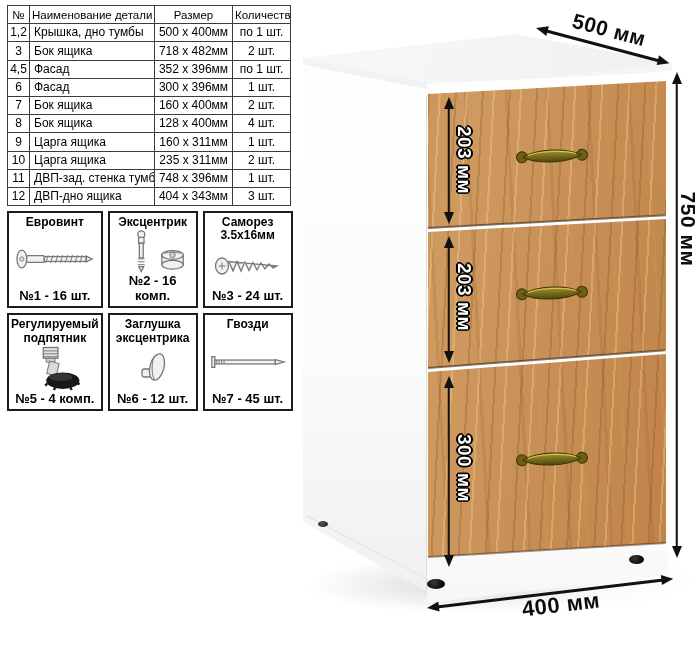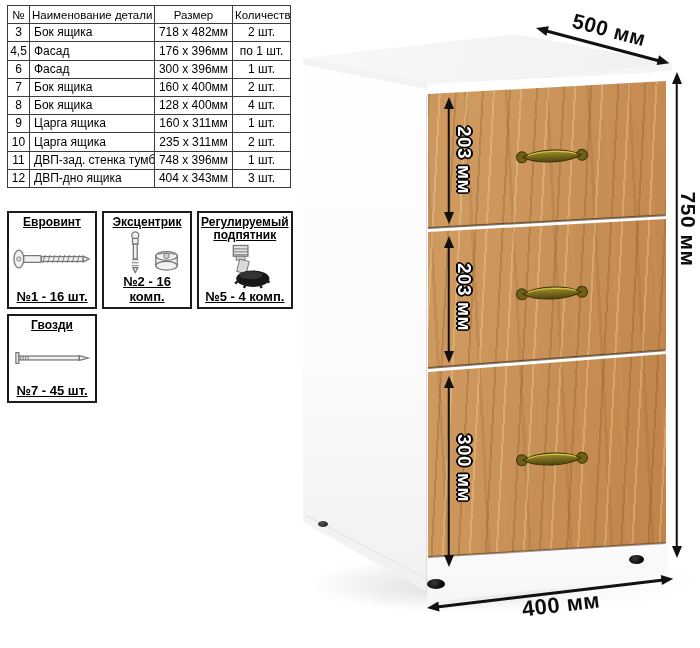--- a/index.html
+++ b/index.html
@@ -9,21 +9,21 @@
   
   .parts-table{position:absolute;left:7px;top:5px;width:283px;border-collapse:collapse;table-layout:fixed;}
   .parts-table th,.parts-table td{border:1.5px solid #3c3c3c;height:15.2px;line-height:1.05;
           padding:1px 2px;overflow:hidden;white-space:nowrap;}
   .parts-table th{font-weight:normal;font-size:11.5px;text-align:center;}
   .parts-table td{font-size:12px;text-align:center;}
   .parts-table td.name{text-align:left;padding-left:4px;}
 
   
   .hw-grid{position:absolute;left:7px;top:211px;width:278px;height:287px;display:grid;
-           grid-template-columns:repeat(3,1fr);grid-template-rows:repeat(3,1fr);gap:5px;text-decoration:underline;}
+           grid-template-columns:repeat(3,1fr);grid-template-rows:repeat(3,1fr);gap:5px;}
   .hw-cell{border:2px solid #1c1c1c;background:#fff;display:flex;flex-direction:column;
            align-items:center;justify-content:space-between;padding:3px 2px;text-align:center;}
   .hw-name{font-weight:bold;font-size:12px;line-height:1.12;}
   .hw-count{font-weight:bold;font-size:13px;}
   .hw-icon{flex:1;display:flex;align-items:center;justify-content:center;width:100%;min-height:0;}
 
   
   .face{position:absolute;inset:0;}
   .floor-shadow{position:absolute;left:270px;top:520px;width:430px;height:120px;
     background:
@@ -115,29 +115,35 @@
     <thead>
       <tr>
         <th>№</th>
         <th>Наименование детали</th>
         <th>Размер</th>
         <th>Количество</th>
       </tr>
     </thead>
     <tbody>
       <tr>
+          <td>1,2</td>
+          <td class="name">Крышка, дно тумбы</td>
+          <td>500 x 400мм</td>
+          <td>по 1 шт.</td>
+        </tr>
+      <tr>
           <td>3</td>
           <td class="name">Бок ящика</td>
           <td>718 x 482мм</td>
           <td>2 шт.</td>
         </tr>
       <tr>
           <td>4,5</td>
           <td class="name">Фасад</td>
-          <td>176 x 396мм</td>
+          <td>352 x 396мм</td>
           <td>по 1 шт.</td>
         </tr>
       <tr>
           <td>6</td>
           <td class="name">Фасад</td>
           <td>300 x 396мм</td>
           <td>1 шт.</td>
         </tr>
       <tr>
           <td>7</td>
@@ -207,37 +213,59 @@
           <rect class="ol" x="51" y="26" width="22" height="10"></rect>
           <ellipse class="ol" cx="62" cy="36" rx="11" ry="4.5"></ellipse>
           <ellipse class="ol" cx="62" cy="26" rx="11" ry="4.5"></ellipse>
           <circle cx="62" cy="26" r="2.8" fill="#d0d0d0" stroke="#777" stroke-width="1"></circle>
           <path class="thin" d="M54,24.5 A10,3.6 0 0 1 70,24.5"></path>
         </svg>
       </div>
       <div class="hw-count">№2 - 16 комп.</div>
     </div>
 
+    <div class="hw-cell">
+      <div class="hw-name">Саморез 3.5х16мм</div>
+      <div class="hw-icon">
+        <svg width="70" height="28" viewBox="0 0 70 26">
+          <ellipse class="ol" cx="9" cy="13" rx="6.5" ry="8"></ellipse>
+          <path class="thin" d="M5.5,13 h7 M9,9.5 v7"></path>
+          <path class="ol" d="M16,8.5 L20,18 L24,8.5 L28,18 L32,9 L36,17.5 L40,9.5 L44,17 L48,10 L52,16 L56,11 L60,15 L64,13 Z"></path>
+        </svg>
+      </div>
+      <div class="hw-count">№3 - 24 шт.</div>
+    </div>
 
     <div class="hw-cell">
       <div class="hw-name">Регулируемый подпятник</div>
       <div class="hw-icon">
         <svg width="82" height="46" viewBox="0 0 84 46">
           <rect x="30" y="2" width="15" height="11" fill="#e4e4e4" stroke="#777" stroke-width="1.3"></rect>
           <path class="thin" d="M30,5.5 h15 M30,8.5 h15 M30,11.5 h15"></path>
           <rect x="33" y="13" width="9" height="4" fill="#cfcfcf" stroke="#777" stroke-width="1"></rect>
           <rect x="35" y="17" width="10" height="13" fill="#d9d9d9" stroke="#777" stroke-width="1" transform="rotate(14 40 23)"></rect>
           <ellipse cx="50" cy="36" rx="17" ry="8.5" fill="#171717"></ellipse>
           <ellipse cx="48" cy="32.5" rx="12" ry="4" fill="#333"></ellipse>
           <path d="M34,39 l-2,2 M42,43 l-1,2.5 M58,43 l1,2.5 M65,38 l2,2" stroke="#171717" stroke-width="2.4" fill="none"></path>
         </svg>
       </div>
       <div class="hw-count">№5 - 4 комп.</div>
     </div>
 
+    <div class="hw-cell">
+      <div class="hw-name">Заглушка эксцентрика</div>
+      <div class="hw-icon">
+        <svg width="44" height="42" viewBox="0 0 44 40">
+          <rect class="ol" x="11" y="21" width="9" height="8" rx="2.5"></rect>
+          <ellipse class="ol" cx="26" cy="19" rx="7" ry="13.5" transform="rotate(14 26 19)"></ellipse>
+          <path class="thin" d="M24,7.5 C20.5,11 20,27 23.5,31.5"></path>
+        </svg>
+      </div>
+      <div class="hw-count">№6 - 12 шт.</div>
+    </div>
 
     <div class="hw-cell">
       <div class="hw-name">Гвозди</div>
       <div class="hw-icon">
         <svg width="82" height="20" viewBox="0 0 84 18">
           <rect class="ol" x="5" y="3.5" width="3" height="11"></rect>
           <rect class="ol" x="8" y="7" width="62" height="4"></rect>
           <path class="thin" d="M10,7 v4 M12.5,7 v4 M15,7 v4 M17.5,7 v4"></path>
           <polygon class="ol" points="70,6.5 79,9 70,11.5"></polygon>
         </svg>

